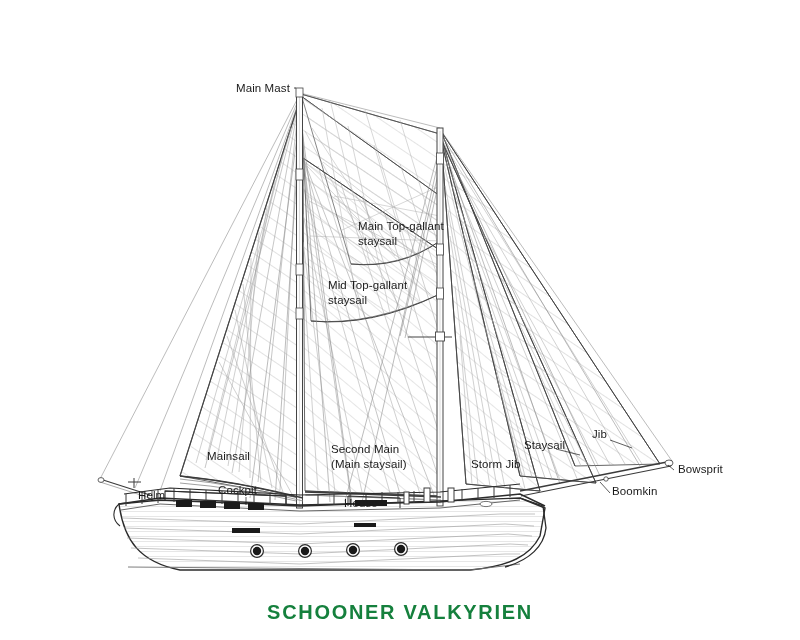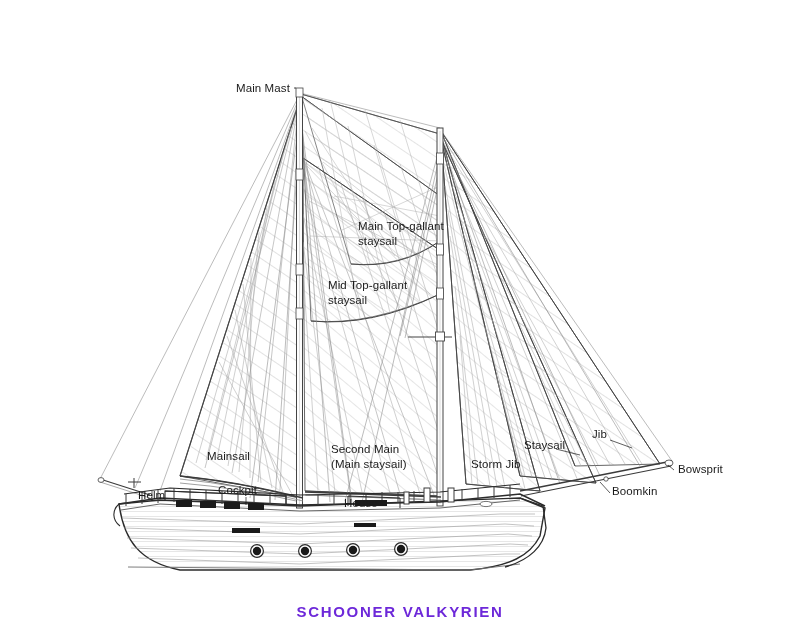--- a/index.html
+++ b/index.html
@@ -35,24 +35,24 @@
     letter-spacing: 0.1px;
   }
   #caption {
     position: absolute;
     left: 0;
     top: 566px;
     width: 800px;
     text-align: center;
   }
   #title {
-    font-size: 15px;
+    font-size: 20px;
     font-weight: bold;
     letter-spacing: 1.7px;
-    color: #6d28d9;
+    color: #15803d;
     margin: 0;
     line-height: 20px;
   }
   #subtitle {
     font-size: 10.5px;
     font-weight: bold;
     letter-spacing: 0.15px;
     color: #1a1a1a;
     margin: 3px 0 0 0;
     line-height: 14px;

